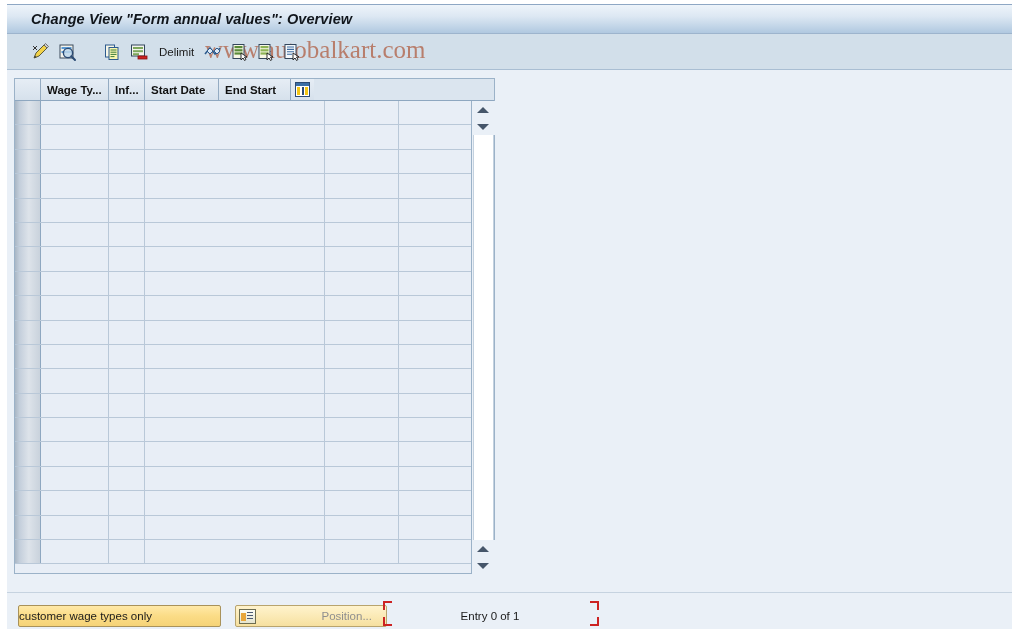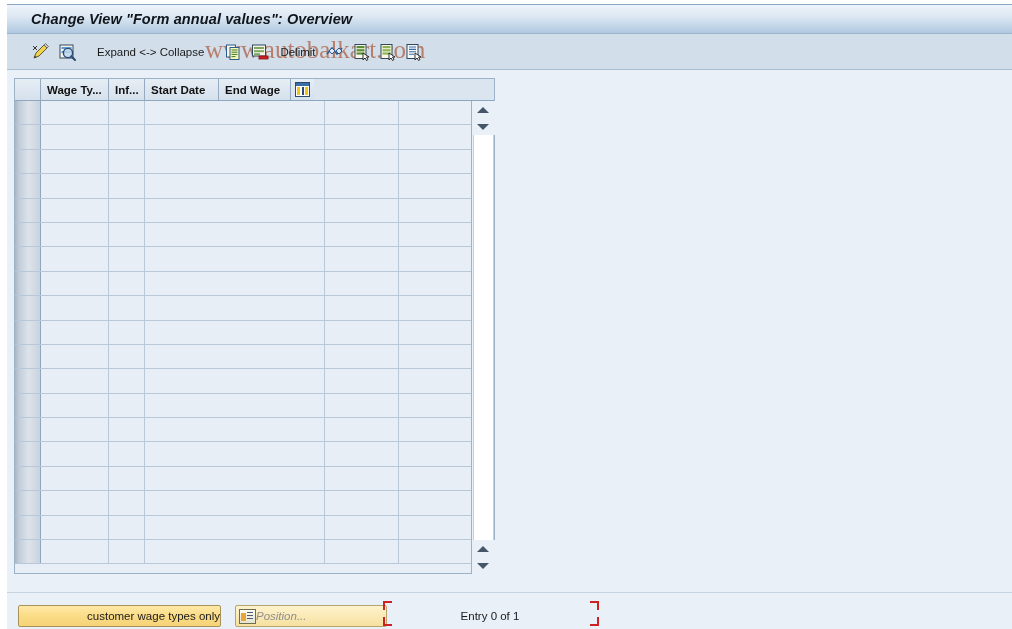--- a/index.html
+++ b/index.html
@@ -222,24 +222,23 @@
   }
   .btn-cust {
     position: absolute;
     left: 11px; top: 12px;
     width: 203px; height: 22px;
     background: linear-gradient(to bottom, #ffe9a8 0%, #fbdc86 50%, #f5d377 100%);
     border: 1px solid #a9925a;
     border-radius: 2px;
     font-size: 11.5px;
     color: #1a1a1a;
-    display: flex; align-items: center; justify-content: flex-end;
+    display: flex; align-items: center; justify-content: flex-start;
     cursor: pointer;
     white-space: nowrap;
-    padding-left: 23px;
   }
   .pos-box {
     position: absolute;
     left: 228px; top: 12px;
     width: 152px; height: 22px;
     background: linear-gradient(to bottom, #fff3cd 0%, #fae9b4 55%, #f6e0a0 100%);
     border: 1px solid #b8a46e;
     border-radius: 2px;
     display: flex; align-items: center;
   }
@@ -257,25 +256,24 @@
     background: repeating-linear-gradient(to bottom,#4c5a72 0px,#4c5a72 1px,transparent 1px,transparent 3px);
   }
   .pos-icon::before {
     content: "";
     position: absolute; left: 1px; top: 3px;
     width: 5px; height: 8px;
     background: #e8a63a;
   }
   .pos-text {
     flex: 1 1 auto;
-    text-align: left;
+    text-align: right;
     font-size: 11.5px;
     color: #8f8f8f;
     padding-right: 14px;
-    font-style: italic;
   }
   .entry-text {
     position: absolute;
     left: 393px; top: 12px;
     width: 180px; height: 22px;
     display: flex; align-items: center; justify-content: center;
     font-size: 11.5px;
     color: #1a1a1a;
     white-space: nowrap;
   }
@@ -318,23 +316,20 @@
         <rect x="3" y="3" width="13" height="13" fill="#f4f4ee" stroke="#3b4a5a" stroke-width="1"></rect>
         <rect x="4.5" y="5" width="10" height="2" fill="#5b9bd5"></rect>
         <rect x="4.5" y="9" width="10" height="2" fill="#5b9bd5"></rect>
         <circle cx="11" cy="11" r="4.6" fill="#bcd6ea" fill-opacity="0.85" stroke="#2b4a73" stroke-width="1.4"></circle>
         <path d="M14.3 14.3 L18 18" stroke="#2b4a73" stroke-width="2" stroke-linecap="round"></path>
       </svg>
     </div>
 
     <div class="tb-gap"></div>
 
-    <div class="tb-item">
-      <span class="tb-label">Expand &lt;-&gt; Collapse</span>
-    </div>
 
     <div class="tb-gap"></div>
 
     <div class="tb-item tb-icon" title="Copy As...">
       <svg width="20" height="20" viewBox="0 0 20 20">
         <rect x="2.5" y="3" width="9" height="12" fill="#f7f7e8" stroke="#2d5b8e" stroke-width="1"></rect>
         <rect x="6" y="5.5" width="9" height="12" fill="#f9f7b0" stroke="#2d5b8e" stroke-width="1"></rect>
         <path d="M7.5 8 H13.5 M7.5 10.2 H13.5 M7.5 12.4 H13.5 M7.5 14.6 H11.5" stroke="#3a7a3a" stroke-width="1"></path>
       </svg>
     </div>
@@ -395,21 +390,21 @@
 
   <div class="body-area">
 
     <div class="grid">
 
       <div class="grid-head">
         <div class="hcell sel-col"></div>
         <div class="hcell c-wt">Wage Ty...</div>
         <div class="hcell c-inf">Inf...</div>
         <div class="hcell c-start">Start Date</div>
-        <div class="hcell c-end">End Wage</div>
+        <div class="hcell c-end">End Start</div>
         <div class="hcell c-icon">
           <span class="cfg-icon">
               <i class="a"></i>
               <i class="b"></i>
               <i class="c"></i>
             </span>
         </div>
       </div>
 
       <div class="grid-body">

